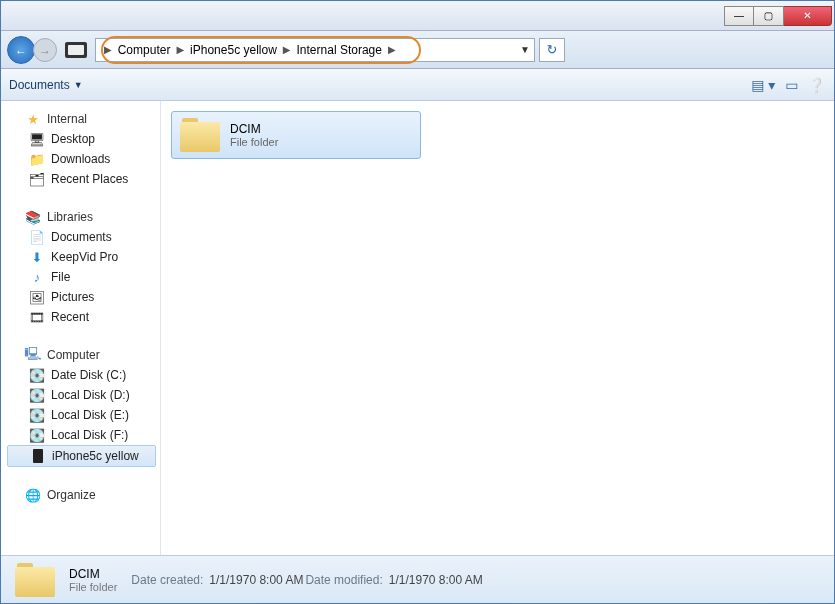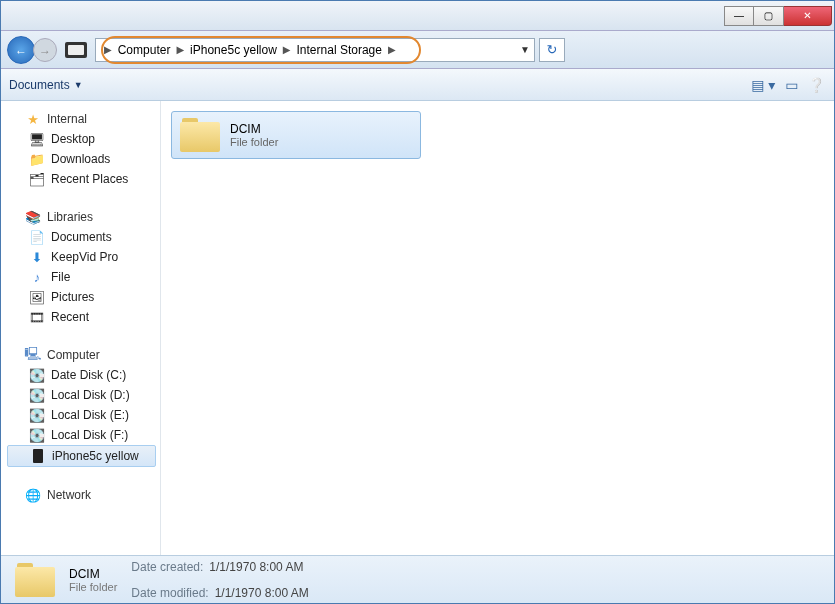--- a/index.html
+++ b/index.html
@@ -58,21 +58,21 @@
 .big-folder::before { content:""; position:absolute; top:0; left:2px; width:16px; height:6px; background:#e8c868; border-radius:2px 2px 0 0;}
 .big-folder::after { content:""; position:absolute; top:4px; left:0; right:0; bottom:0; background: linear-gradient(#fce8a8,#e8c868); border-radius:2px;}
 .tile-text .name { font-size: 12px; color: #000; }
 .tile-text .type { font-size: 11px; color: #666; }
 
 
 .statusbar { height: 48px; background: linear-gradient(#eaf2fa,#dae8f6); border-top: 1px solid #b8cde0; display: flex; align-items: center; padding: 0 14px; gap: 14px; font-size: 12px; color: #444; }
 .status-folder { width: 40px; height: 34px; position: relative; }
 .status-folder::before { content:""; position:absolute; top:0; left:2px; width:16px; height:6px; background:#e8c868; border-radius:2px 2px 0 0;}
 .status-folder::after { content:""; position:absolute; top:4px; left:0; right:0; bottom:0; background: linear-gradient(#fce8a8,#e8c868); border-radius:2px;}
-.status-meta { display: flex; flex-direction: column; gap: 12px; text-align: right; }
+.status-meta { display: flex; flex-direction: row; gap: 2px; text-align: right; }
 .status-meta .row { display: flex; gap: 6px; }
 .status-meta .label { color: #6a7a8a; }
 .status-name-col .n { color: #000; }
 .status-name-col .t { color: #777; font-size: 11px; }
 </style>
 </head>
 <body>
 
 <div class="window">
 
@@ -200,21 +200,21 @@
               <span class="phone-i"></span>
             </span>
           <span>iPhone5c yellow</span>
         </div>
       </div>
 
       <div class="side-group">
         <div class="side-header">
           <span class="chev"></span>
           <span class="ico" style="color:#4a8ad8;">🌐</span>
-          <span>Network</span>
+          <span>Organize</span>
         </div>
       </div>
 
     </div>
 
     <div class="content">
       <div class="folder-tile">
         <div class="big-folder"></div>
         <div class="tile-text">
           <div class="name">DCIM</div>

